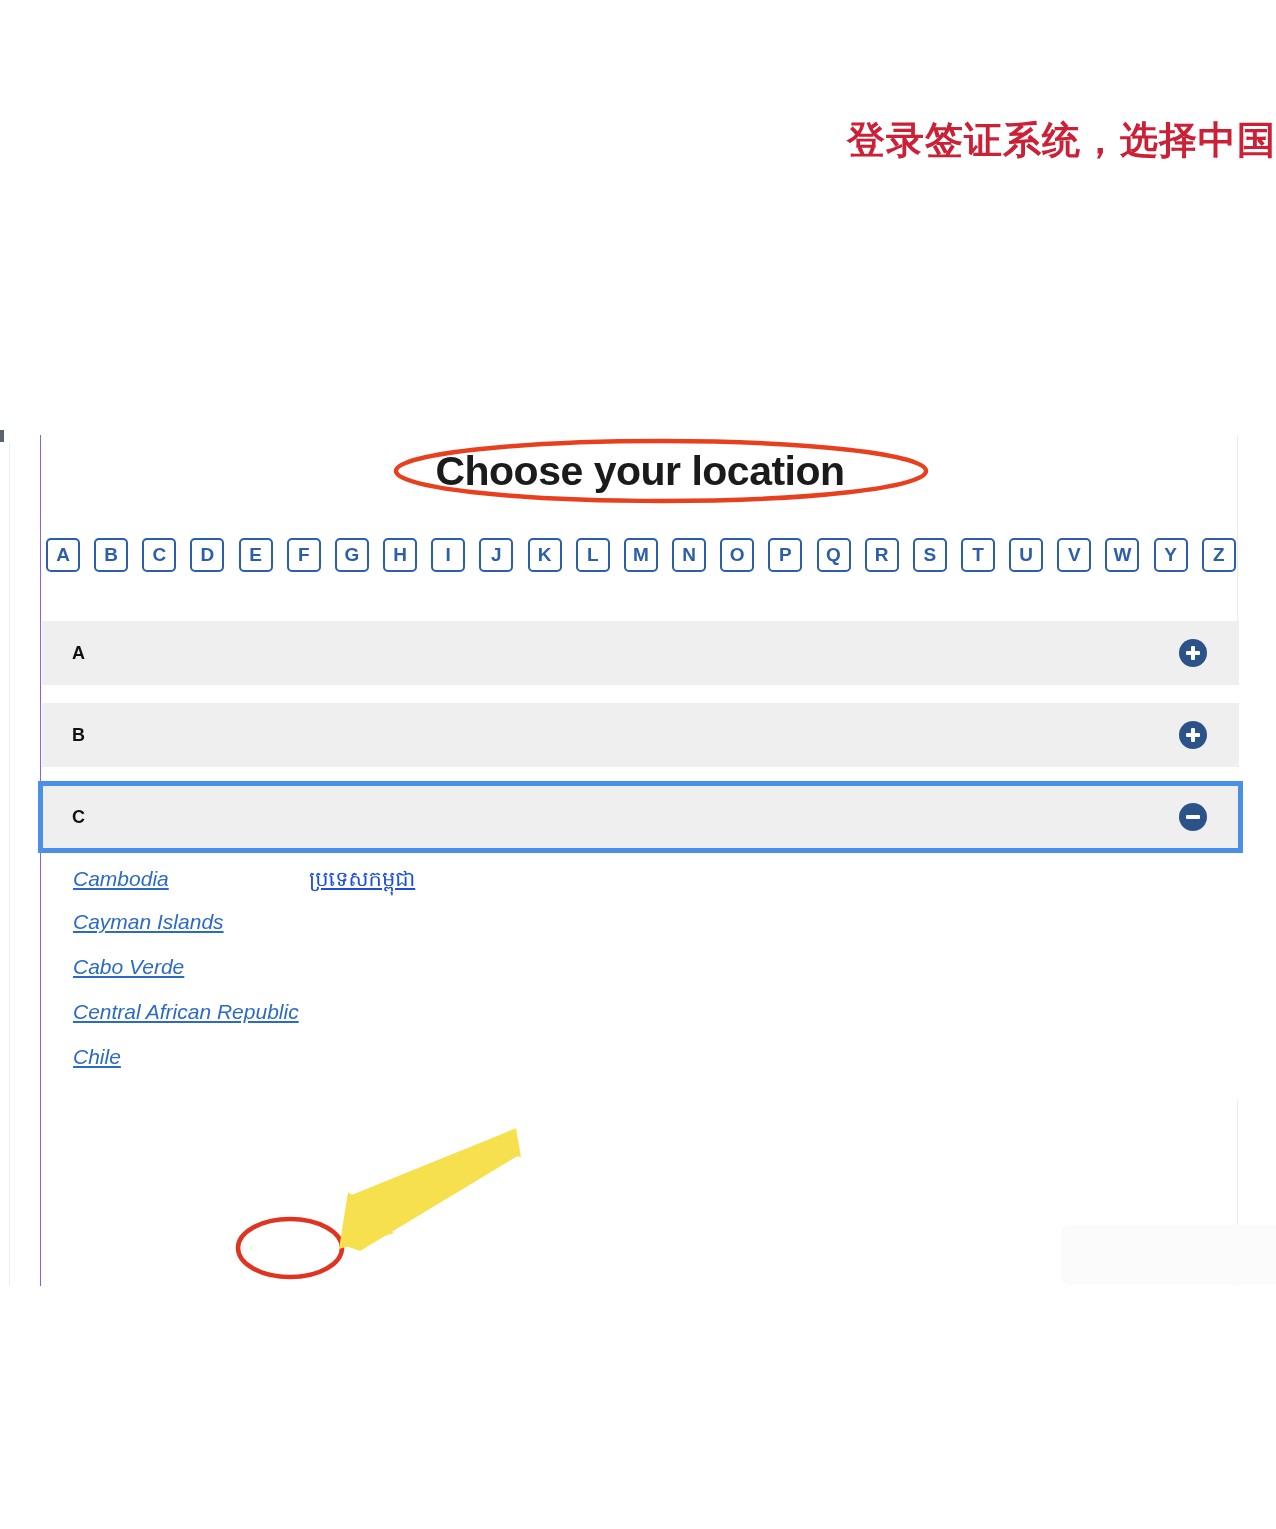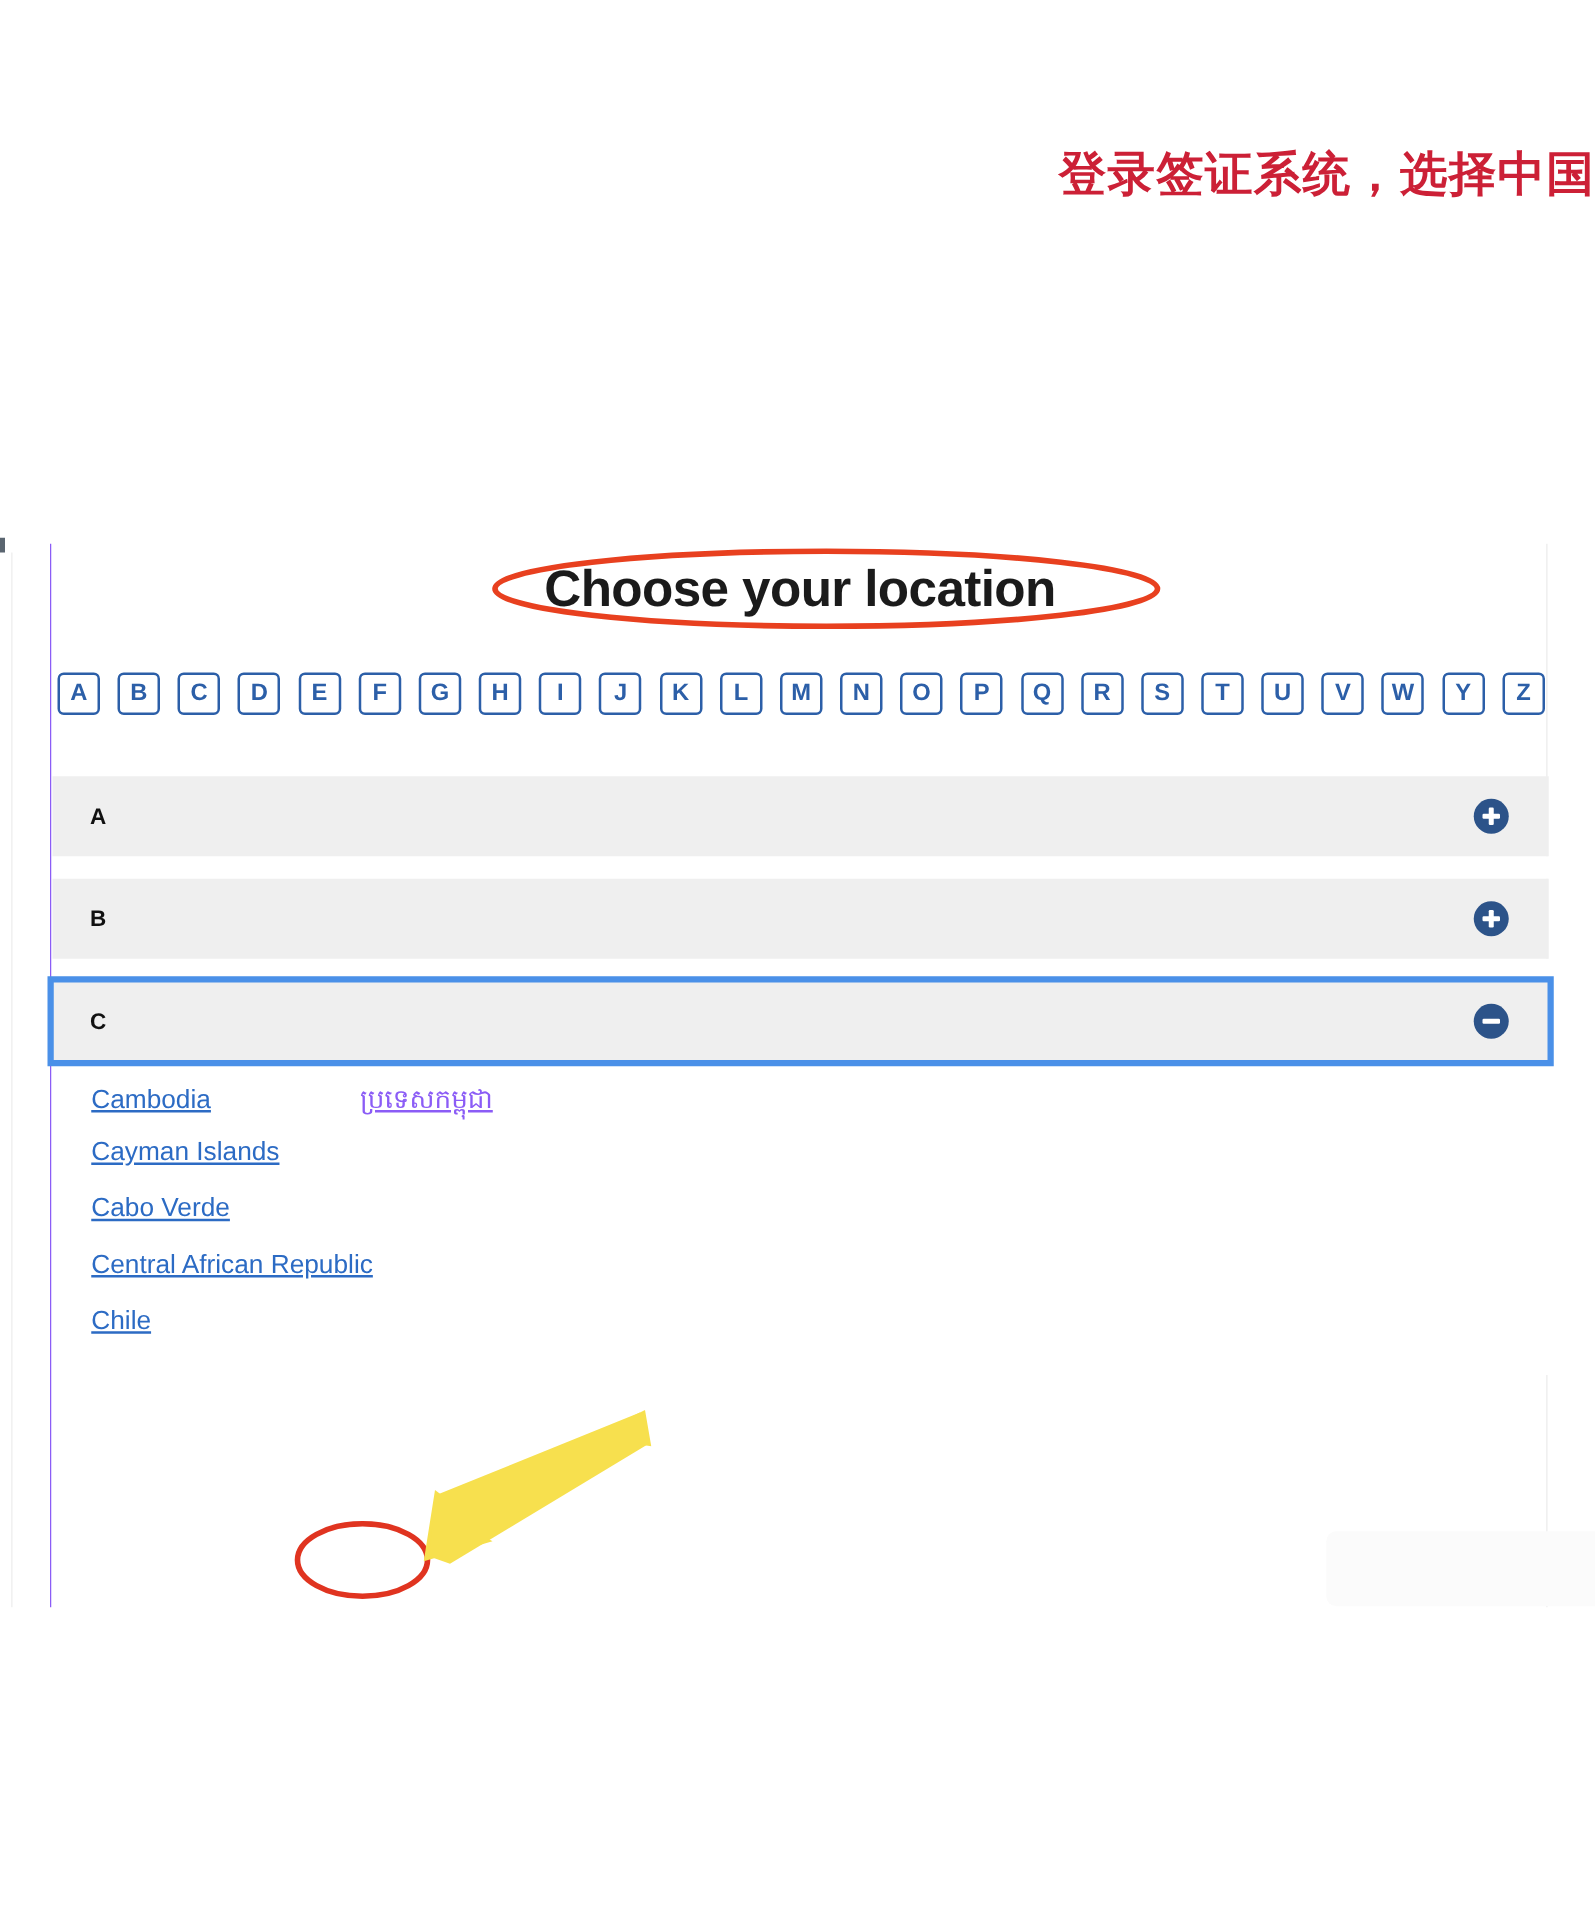--- a/index.html
+++ b/index.html
@@ -176,27 +176,29 @@
     padding-left: 31px;
   }
   .country-link {
     width: 215px;
     flex: 0 0 215px;
     font-size: 21px;
     color: #2c6bc4;
     text-decoration: underline;
     cursor: pointer;
     white-space: pre;
+    font-style: italic;
   }
   .country-alt {
     font-size: 21px;
-    color: #8b5cf6;
+    color: #1d4ed8;
     text-decoration: underline;
     cursor: pointer;
     white-space: pre;
+    margin-left: 21px;
   }
 
   
   .ghost-card {
     position: absolute;
     background: #fbfbfb;
     border-radius: 8px;
   }
   .ghost-a { top: 790px; left: 1020px; width: 330px; height: 60px; }
 

